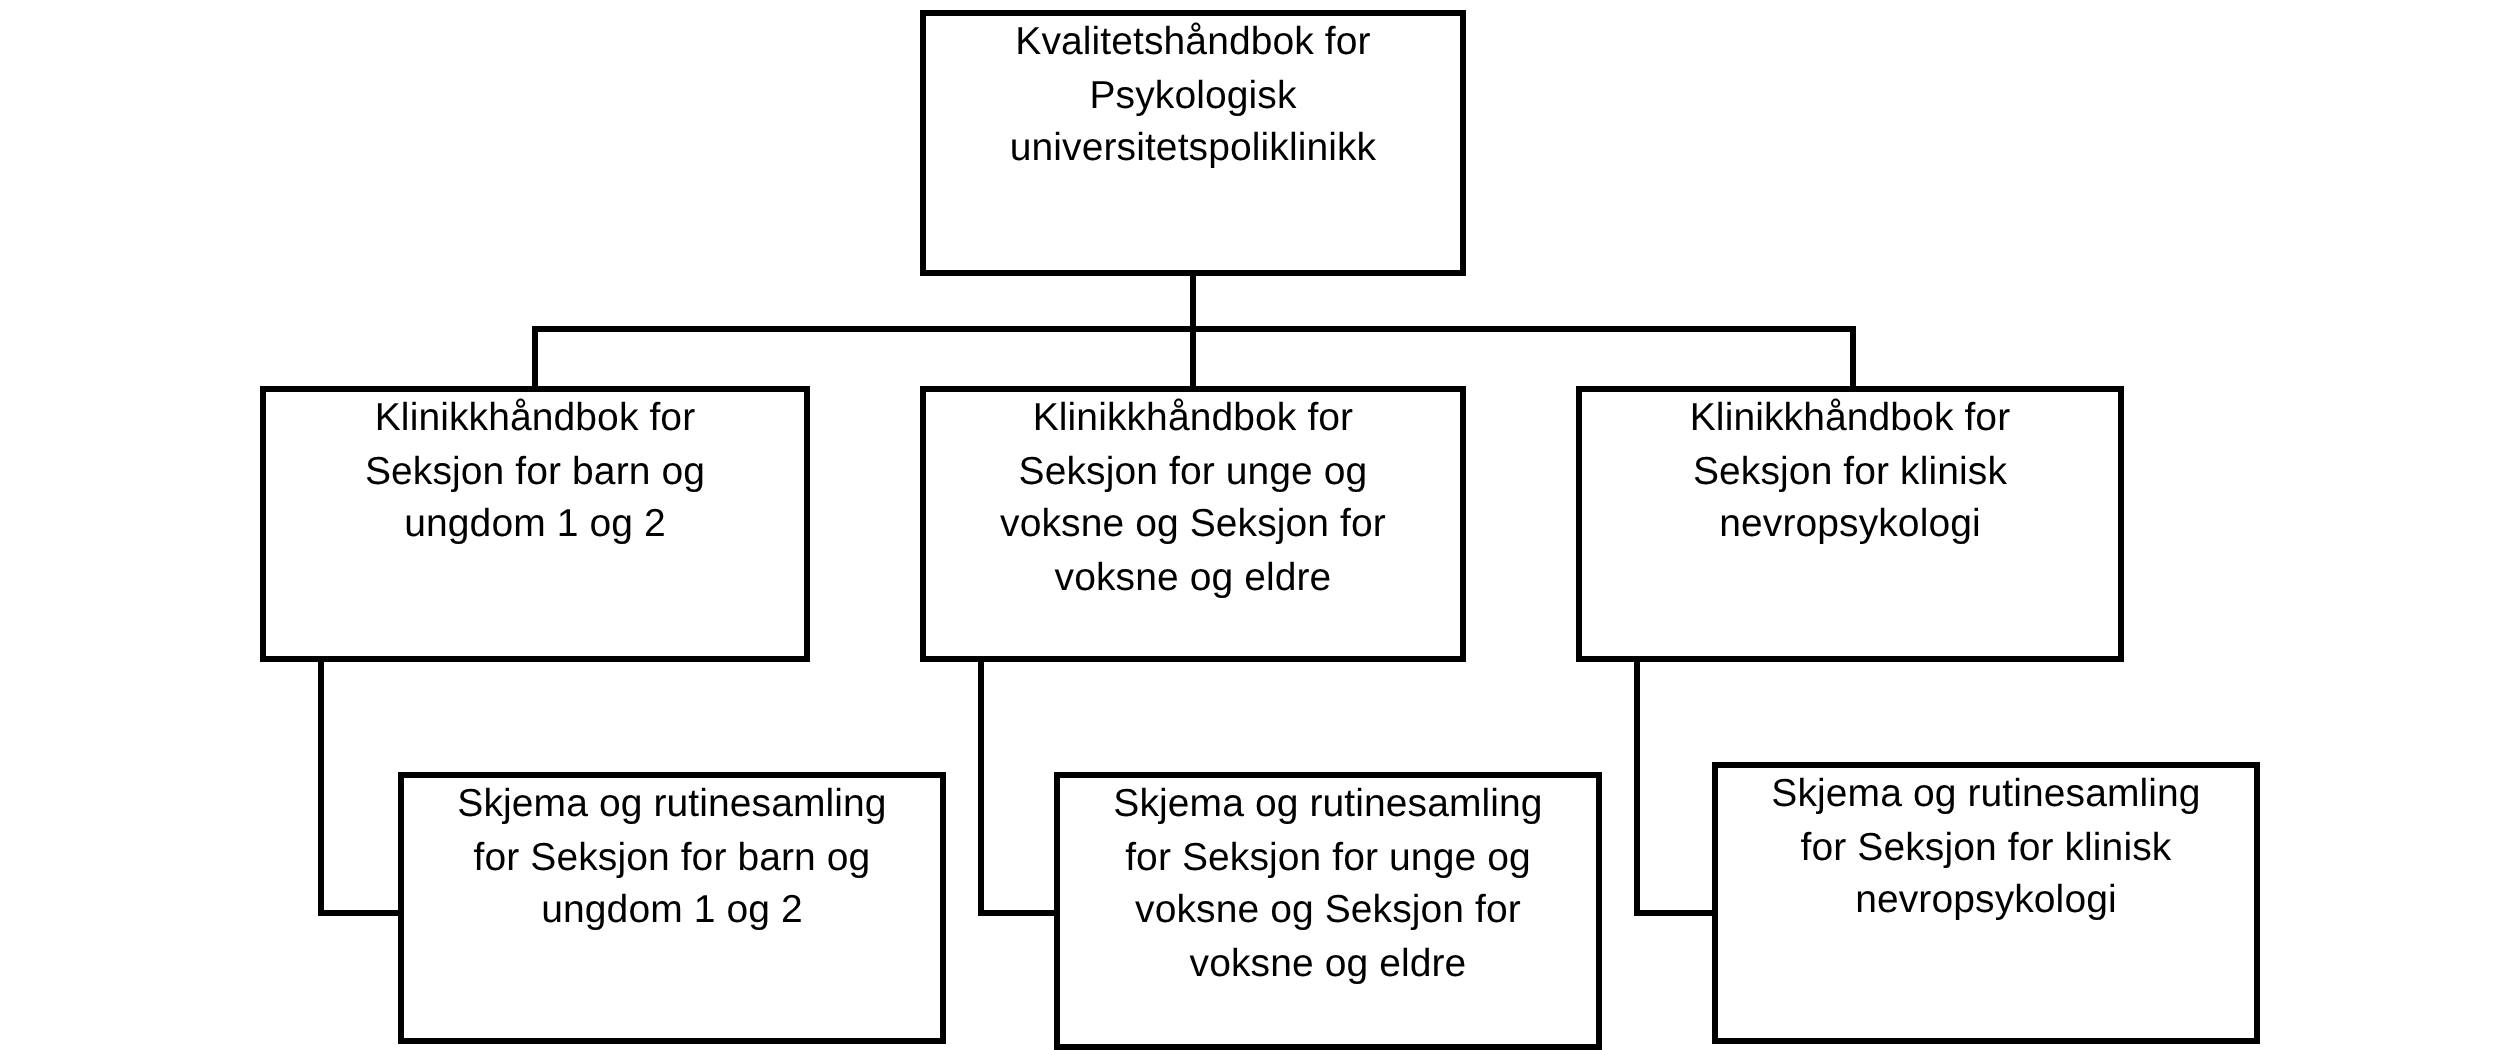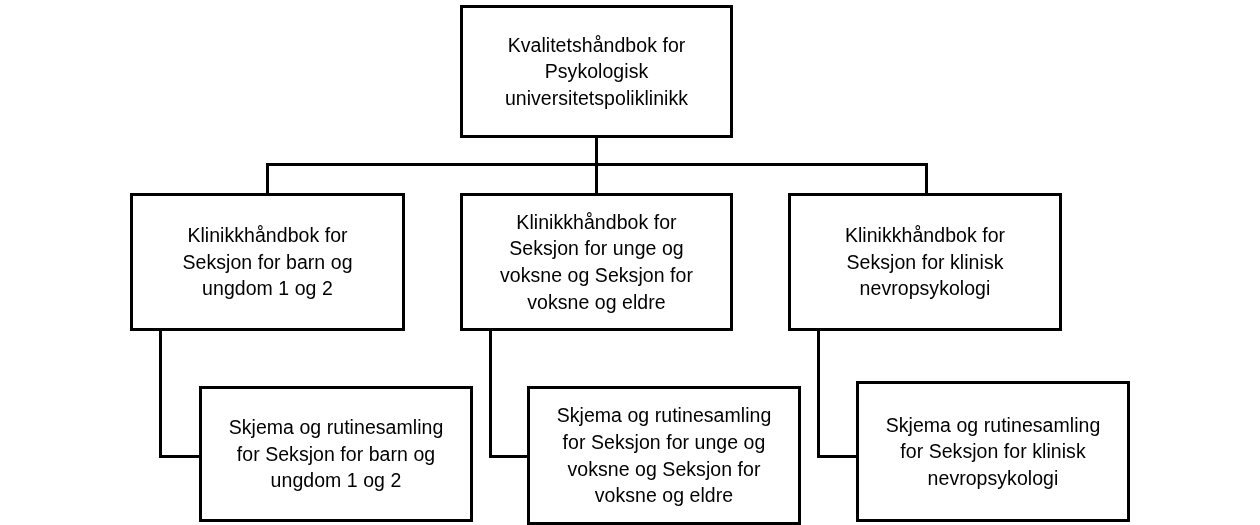--- a/index.html
+++ b/index.html
@@ -17,21 +17,20 @@
     height: 525px;
     background: #ffffff;
     overflow: hidden;
   }
   .node {
     position: absolute;
     box-sizing: border-box;
     background: #ffffff;
     border: 3px solid #000000;
     display: flex;
-    align-items: center;
     justify-content: center;
     text-align: center;
     z-index: 2;
   }
   .node-label {
     display: block;
     white-space: pre-line;
     color: #000000;
     font-size: 19.5px;
     line-height: 1.36;

